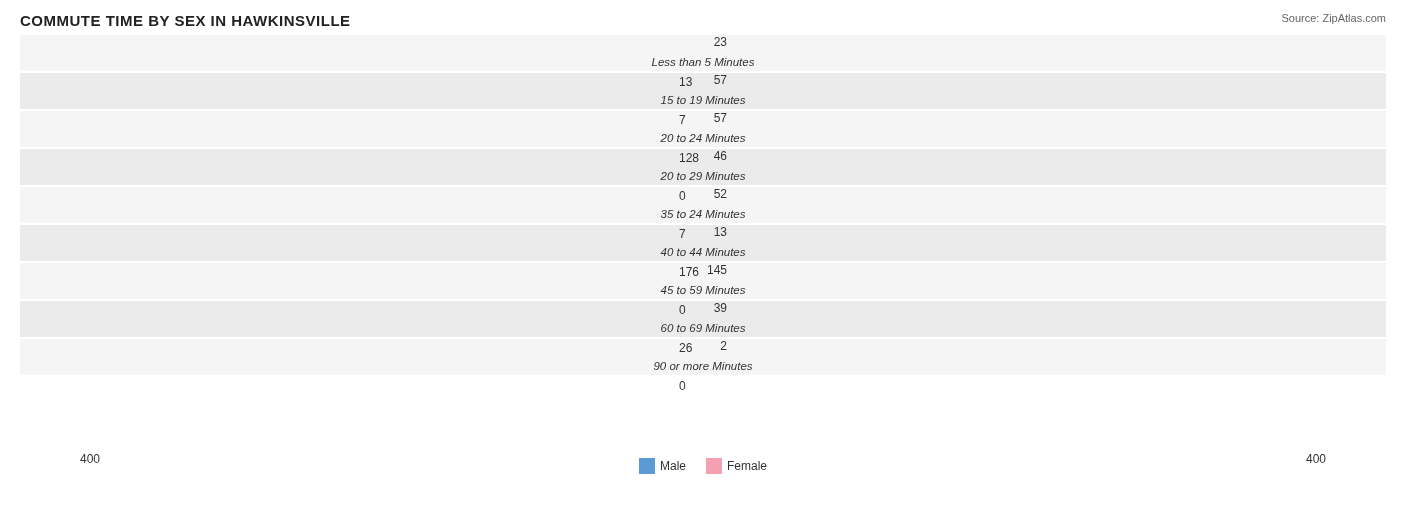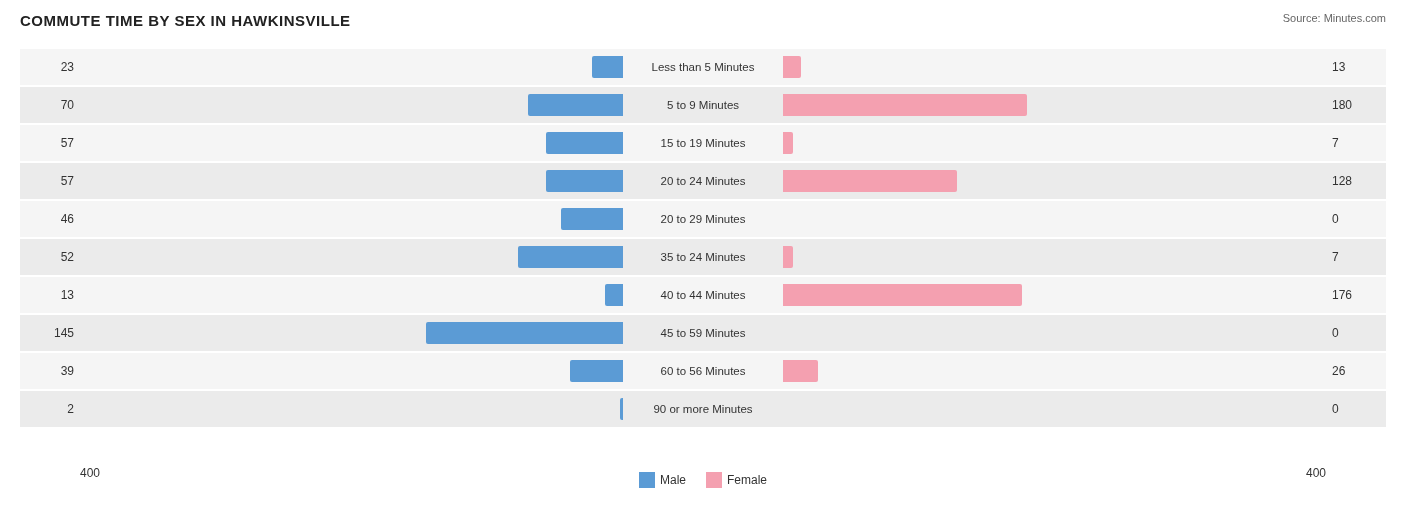--- a/index.html
+++ b/index.html
@@ -15,39 +15,40 @@
       height: 522px;
       padding: 12px 20px 40px 20px;
       position: relative;
     }
     .chart-title {
       font-size: 15px;
       font-weight: bold;
       color: #222;
       text-transform: uppercase;
       letter-spacing: 0.5px;
-      margin-bottom: 20px;
+      margin-bottom: 6px;
     }
     .source-text {
       position: absolute;
       top: 12px;
       right: 20px;
       font-size: 11px;
       color: #666;
     }
     .chart-area {
       width: 100%;
       height: calc(100% - 55px);
       position: relative;
     }
     .row {
       display: flex;
       align-items: center;
       height: 36px;
       margin-bottom: 2px;
+      flex-direction: column;
     }
     .row:nth-child(odd) {
       background: #f5f5f5;
     }
     .row:nth-child(even) {
       background: #ebebeb;
     }
     .left-val {
       width: 60px;
       text-align: right;
@@ -55,20 +56,21 @@
       color: #333;
       padding-right: 6px;
       flex-shrink: 0;
     }
     .bars-section {
       flex: 1;
       display: flex;
       align-items: center;
       height: 100%;
       position: relative;
+      font-style: italic;
     }
     .left-bar-area {
       width: 50%;
       display: flex;
       align-items: center;
       justify-content: flex-end;
       height: 26px;
     }
     .right-bar-area {
       width: 50%;
@@ -131,51 +133,38 @@
     .axis-label {
       font-size: 12px;
       color: #333;
     }
   </style>
 </head>
 <body>
 
 <div class="chart-container">
   <div class="chart-title">COMMUTE TIME BY SEX IN HAWKINSVILLE</div>
-  <div class="source-text">Source: Minutes.com</div>
+  <div class="source-text">Source: ZipAtlas.com</div>
 
   <div class="chart-area" id="chart-area">
 
   <div class="row">
       <div class="left-val">23</div>
       <div class="bars-section">
         <div class="left-bar-area">
           <div class="bar-male" style="width:5.75%;"></div>
         </div>
         <div class="label-center">Less than 5 Minutes</div>
         <div class="right-bar-area">
           <div class="bar-female" style="width:3.25%;"></div>
         </div>
       </div>
       <div class="right-val">13</div>
     </div>
       <div class="row">
-      <div class="left-val">70</div>
-      <div class="bars-section">
-        <div class="left-bar-area">
-          <div class="bar-male" style="width:17.5%;"></div>
-        </div>
-        <div class="label-center">5 to 9 Minutes</div>
-        <div class="right-bar-area">
-          <div class="bar-female" style="width:45%;"></div>
-        </div>
-      </div>
-      <div class="right-val">180</div>
-    </div>
-      <div class="row">
       <div class="left-val">57</div>
       <div class="bars-section">
         <div class="left-bar-area">
           <div class="bar-male" style="width:14.249999999999998%;"></div>
         </div>
         <div class="label-center">15 to 19 Minutes</div>
         <div class="right-bar-area">
           <div class="bar-female" style="width:1.7500000000000002%;"></div>
         </div>
       </div>
@@ -245,21 +234,21 @@
         </div>
       </div>
       <div class="right-val">0</div>
     </div>
       <div class="row">
       <div class="left-val">39</div>
       <div class="bars-section">
         <div class="left-bar-area">
           <div class="bar-male" style="width:9.75%;"></div>
         </div>
-        <div class="label-center">60 to 56 Minutes</div>
+        <div class="label-center">60 to 69 Minutes</div>
         <div class="right-bar-area">
           <div class="bar-female" style="width:6.5%;"></div>
         </div>
       </div>
       <div class="right-val">26</div>
     </div>
       <div class="row">
       <div class="left-val">2</div>
       <div class="bars-section">
         <div class="left-bar-area">

